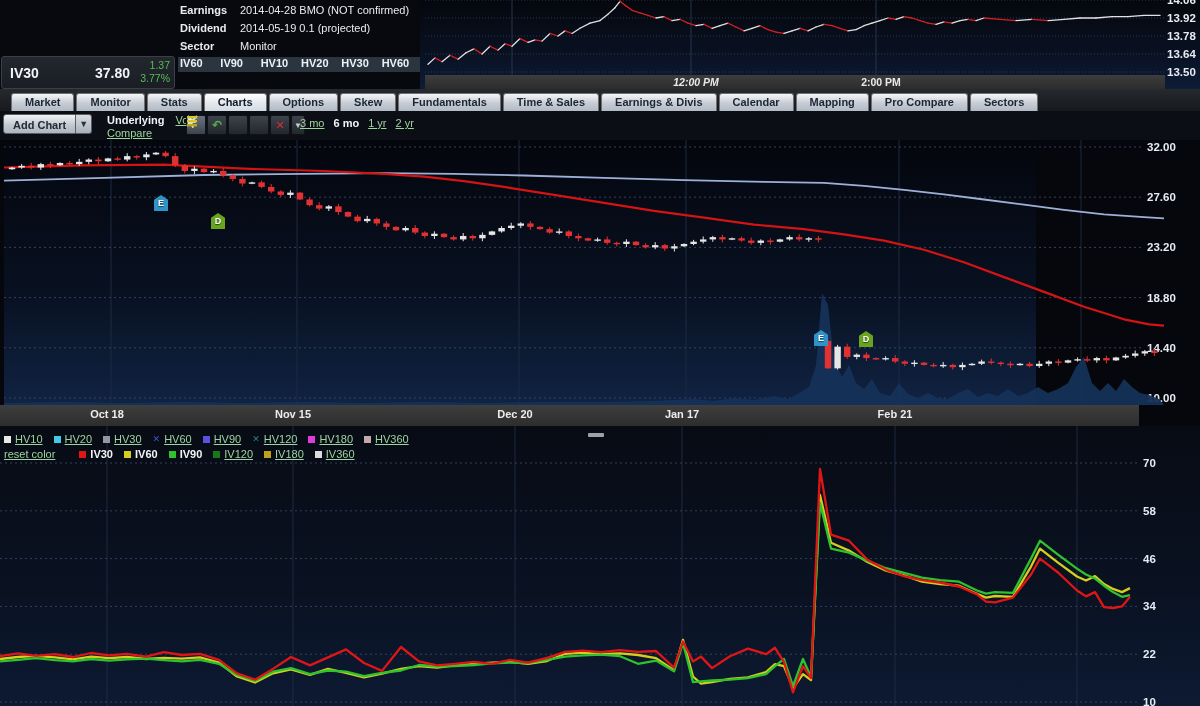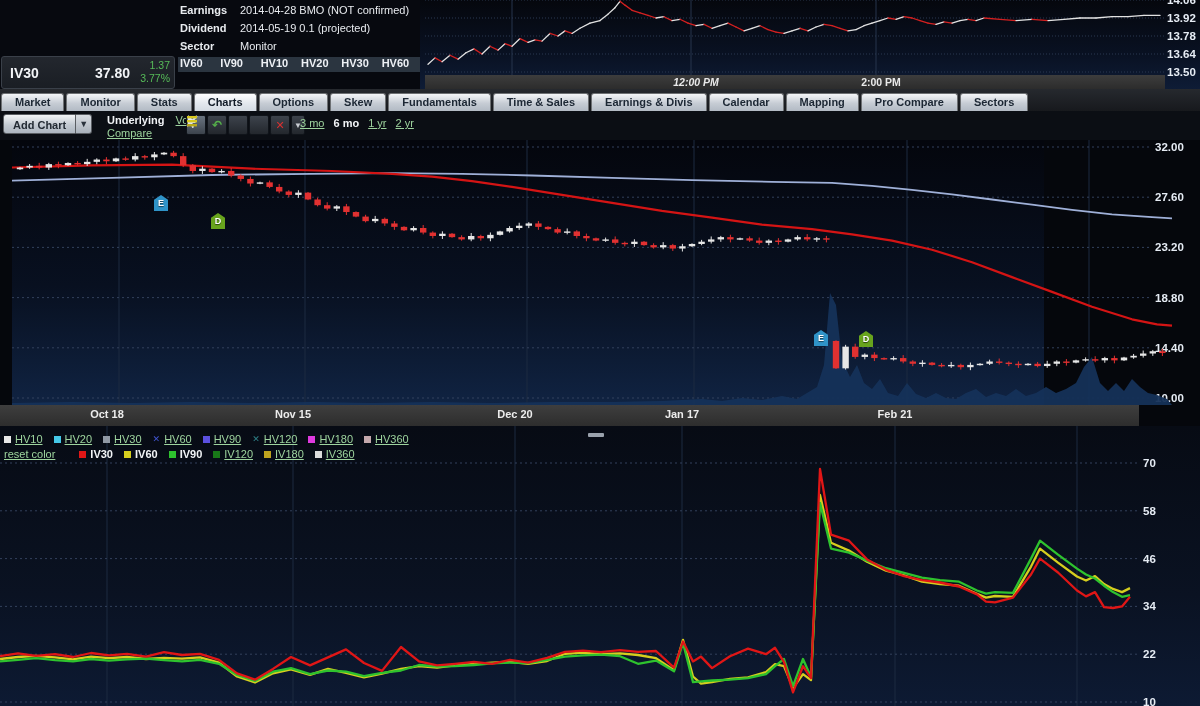--- a/index.html
+++ b/index.html
@@ -26,21 +26,21 @@
   .scell{flex:1;font-size:11px;font-weight:bold;color:#eef1f5;padding-left:2px;}
   .statsv .scell{font-weight:normal;color:#dde2e8;}
   
   .intraday{position:absolute;left:420px;top:0;width:780px;height:89px;
      background:linear-gradient(180deg,#05070d 0%,#091122 60%,#0e1c36 100%);}
   .intra-dates{position:absolute;left:5px;top:75px;width:740px;height:14px;
      background:linear-gradient(180deg,#3d3d3d,#2c2c2c);}
   .intra-dates span{position:absolute;top:1px;transform:translateX(-50%);font-size:10.5px;font-weight:bold;color:#e9e9e9;}
   
   .tabbar{position:absolute;left:0;top:89px;width:1200px;height:22px;background:linear-gradient(180deg,#26292e,#17191d);
-     display:flex;align-items:flex-end;padding-left:1px;box-sizing:border-box;}
+     display:flex;align-items:flex-end;padding-left:11px;box-sizing:border-box;}
   .tab{height:17px;line-height:17px;margin-right:2px;padding:0 13px;border:1px solid #6d7073;border-bottom:none;
      border-radius:3px 3px 0 0;font-size:11px;font-weight:bold;color:#1c2734;
      background:linear-gradient(180deg,#f4f6f8,#c6ccd4 55%,#b2bac4);cursor:default;white-space:nowrap;}
   .tab.active{background:linear-gradient(180deg,#ffffff,#e3e8ee 55%,#d4dbe3);color:#101a26;}
   
   .toolbar{position:absolute;left:0;top:111px;width:1200px;height:29px;background:#0b0e14;}
   .addbtn{position:absolute;left:3px;top:3px;height:20px;display:flex;}
   .addbtn .main{padding:0 9px;line-height:20px;font-size:11px;font-weight:bold;color:#222a33;
      background:linear-gradient(180deg,#f2f4f6,#c2c9d1 55%,#aeb6c0);border:1px solid #5a5e63;border-radius:3px 0 0 3px;}
   .addbtn .arrow{width:15px;line-height:19px;text-align:center;font-size:9px;color:#2a323c;
@@ -51,21 +51,21 @@
   .compare{position:absolute;left:107px;top:16px;font-size:11px;}
   .icons{position:absolute;left:186px;top:4px;display:flex;}
   .ibtn{width:18px;height:18px;margin-right:1px;border:1px solid #10141a;border-radius:2px;
      background:linear-gradient(180deg,#3d434c,#23272d);display:flex;align-items:center;justify-content:center;font-size:11px;}
   .ibtn.active{background:linear-gradient(180deg,#6a7480,#3c434c);}
   .ibtn.drop{width:12px;}
   .ranges{position:absolute;left:300px;top:6px;font-size:11px;color:#9ed49e;}
   .ranges span{margin-right:9px;}
   .ranges .cur{color:#f2f4f7;font-weight:bold;text-decoration:none;}
   
-  .mainchart{position:absolute;left:12px;top:140px;width:1032px;height:265px;
+  .mainchart{position:absolute;left:4px;top:140px;width:1032px;height:265px;
      background:linear-gradient(180deg,#04060d 0%,#081020 55%,#102richpx 100%);}
   .mainchart{background:linear-gradient(180deg,#04060d 0%,#081020 55%,#102342 100%);}
   .datebar{position:absolute;left:0;top:405px;width:1139px;height:21px;
      background:linear-gradient(180deg,#3e3e3e,#2d2d2d);}
   .datebar span{position:absolute;top:3px;transform:translateX(-50%);font-size:11px;font-weight:bold;color:#ececec;}
   .volchart{position:absolute;left:0;top:426px;width:1200px;height:280px;
      background:linear-gradient(180deg,#070b14 0%,#0a1222 60%,#0d1a33 100%);}
   svg{position:absolute;left:0;top:0;}
   svg text{font-family:"Liberation Sans","DejaVu Sans",sans-serif;font-size:11.5px;font-weight:bold;fill:#e6ecf4;}
   .marker{position:absolute;width:14px;height:16px;display:flex;align-items:center;justify-content:center;

